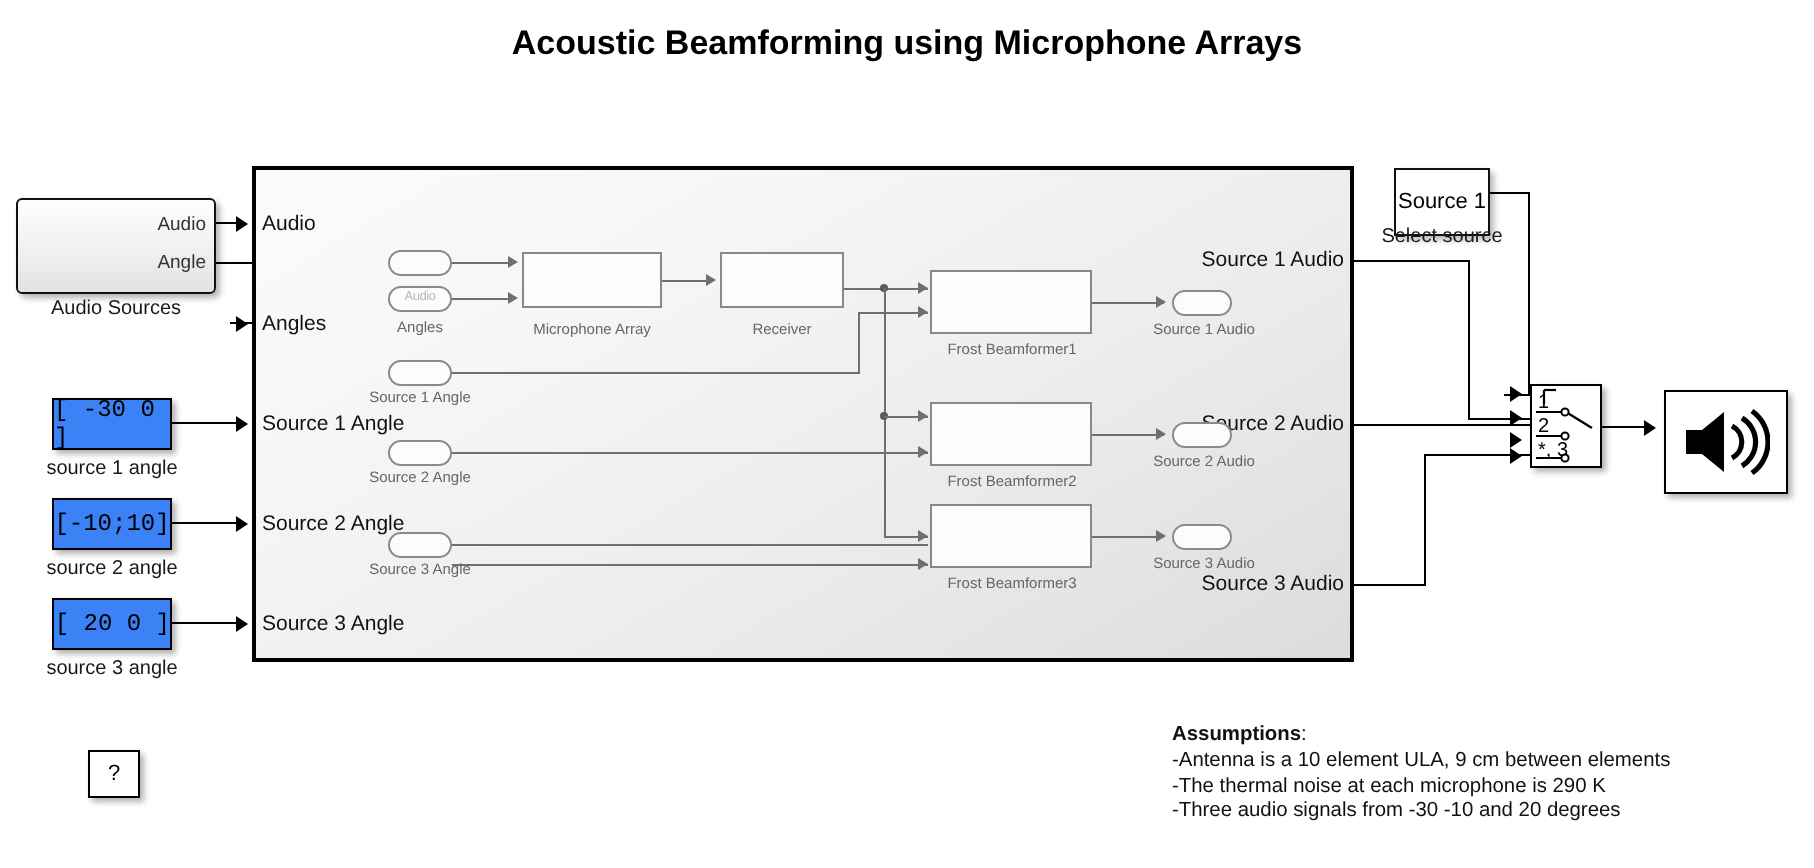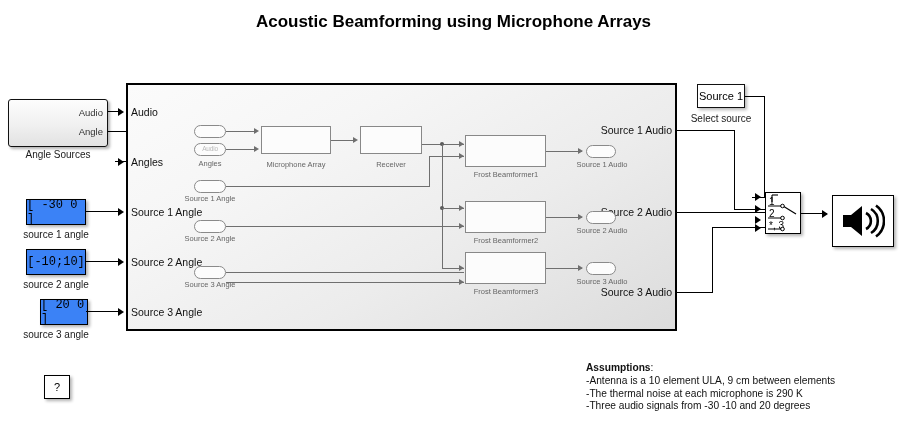--- a/index.html
+++ b/index.html
@@ -93,21 +93,21 @@
     position:absolute;width:0;height:0;
     border-top:3.2px solid transparent;
     border-bottom:3.2px solid transparent;
     border-left:5px solid #6f6f6f;
   }
   .arrow.k{border-left-color:#000;border-top-width:4px;border-bottom-width:4px;border-left-width:6px;}
   .dot{position:absolute;width:4px;height:4px;background:#5a5a5a;border-radius:50%;}
 
   
   #select-source{
-    left:697px;top:84px;width:48px;height:24px;
+    left:697px;top:84px;width:48px;height:34px;
     border:1px solid #111;background:#fff;
     box-sizing:border-box;
     display:flex;align-items:center;justify-content:center;
     font-size:11px;
     box-shadow:2px 2px 3px rgba(0,0,0,.28);
   }
   #select-source-caption{left:669px;top:113px;width:104px;}
 
   
   #switch{
@@ -143,21 +143,21 @@
 <body>
 
 <div id="stage">
 
   <div class="abs" id="title">Acoustic Beamforming using Microphone Arrays</div>
 
   <div class="abs" id="audio-sources">
     <span class="pl" style="top:7px;">Audio</span>
     <span class="pl" style="top:26px;">Angle</span>
   </div>
-  <div class="abs caption" style="left:0px;top:149px;width:116px;">Angle Sources</div>
+  <div class="abs caption" style="left:0px;top:149px;width:116px;">Audio Sources</div>
 
   <div class="abs w wk wh" style="left:108px;top:111px;width:13px;"></div>
   <div class="abs arrow k" style="left:118px;top:107.5px;"></div>
 
   <div class="abs w wk wh" style="left:108px;top:131px;width:22px;"></div>
   <div class="abs w wk wv" style="left:129px;top:131px;height:31px;"></div>
   <div class="abs w wk wh" style="left:115px;top:161px;width:15px;"></div>
   <div class="abs arrow k" style="left:118px;top:157.5px;"></div>
 
   <div class="abs srcblk" style="left:26px;top:199px;width:60px;height:26px;">
@@ -167,21 +167,21 @@
   <div class="abs w wk wh" style="left:86px;top:211px;width:35px;"></div>
   <div class="abs arrow k" style="left:118px;top:207.5px;"></div>
 
   <div class="abs srcblk" style="left:26px;top:249px;width:60px;height:26px;">
     <span>[-10;10]</span>
   </div>
   <div class="abs caption" style="left:6px;top:279px;width:100px;">source 2 angle</div>
   <div class="abs w wk wh" style="left:86px;top:261px;width:35px;"></div>
   <div class="abs arrow k" style="left:118px;top:257.5px;"></div>
 
-  <div class="abs srcblk" style="left:40px;top:299px;width:48px;height:26px;justify-content:flex-end;">
+  <div class="abs srcblk" style="left:26px;top:299px;width:60px;height:26px;justify-content:flex-end;">
     <span>[ 20 0 ]</span>
   </div>
   <div class="abs caption" style="left:6px;top:329px;width:100px;">source 3 angle</div>
   <div class="abs w wk wh" style="left:86px;top:311px;width:35px;"></div>
   <div class="abs arrow k" style="left:118px;top:307.5px;"></div>
 
   <div class="abs" id="subsystem"></div>
 
   <div class="abs inport-label" style="left:131px;top:106px;">Audio</div>
   <div class="abs inport-label" style="left:131px;top:156px;">Angles</div>

